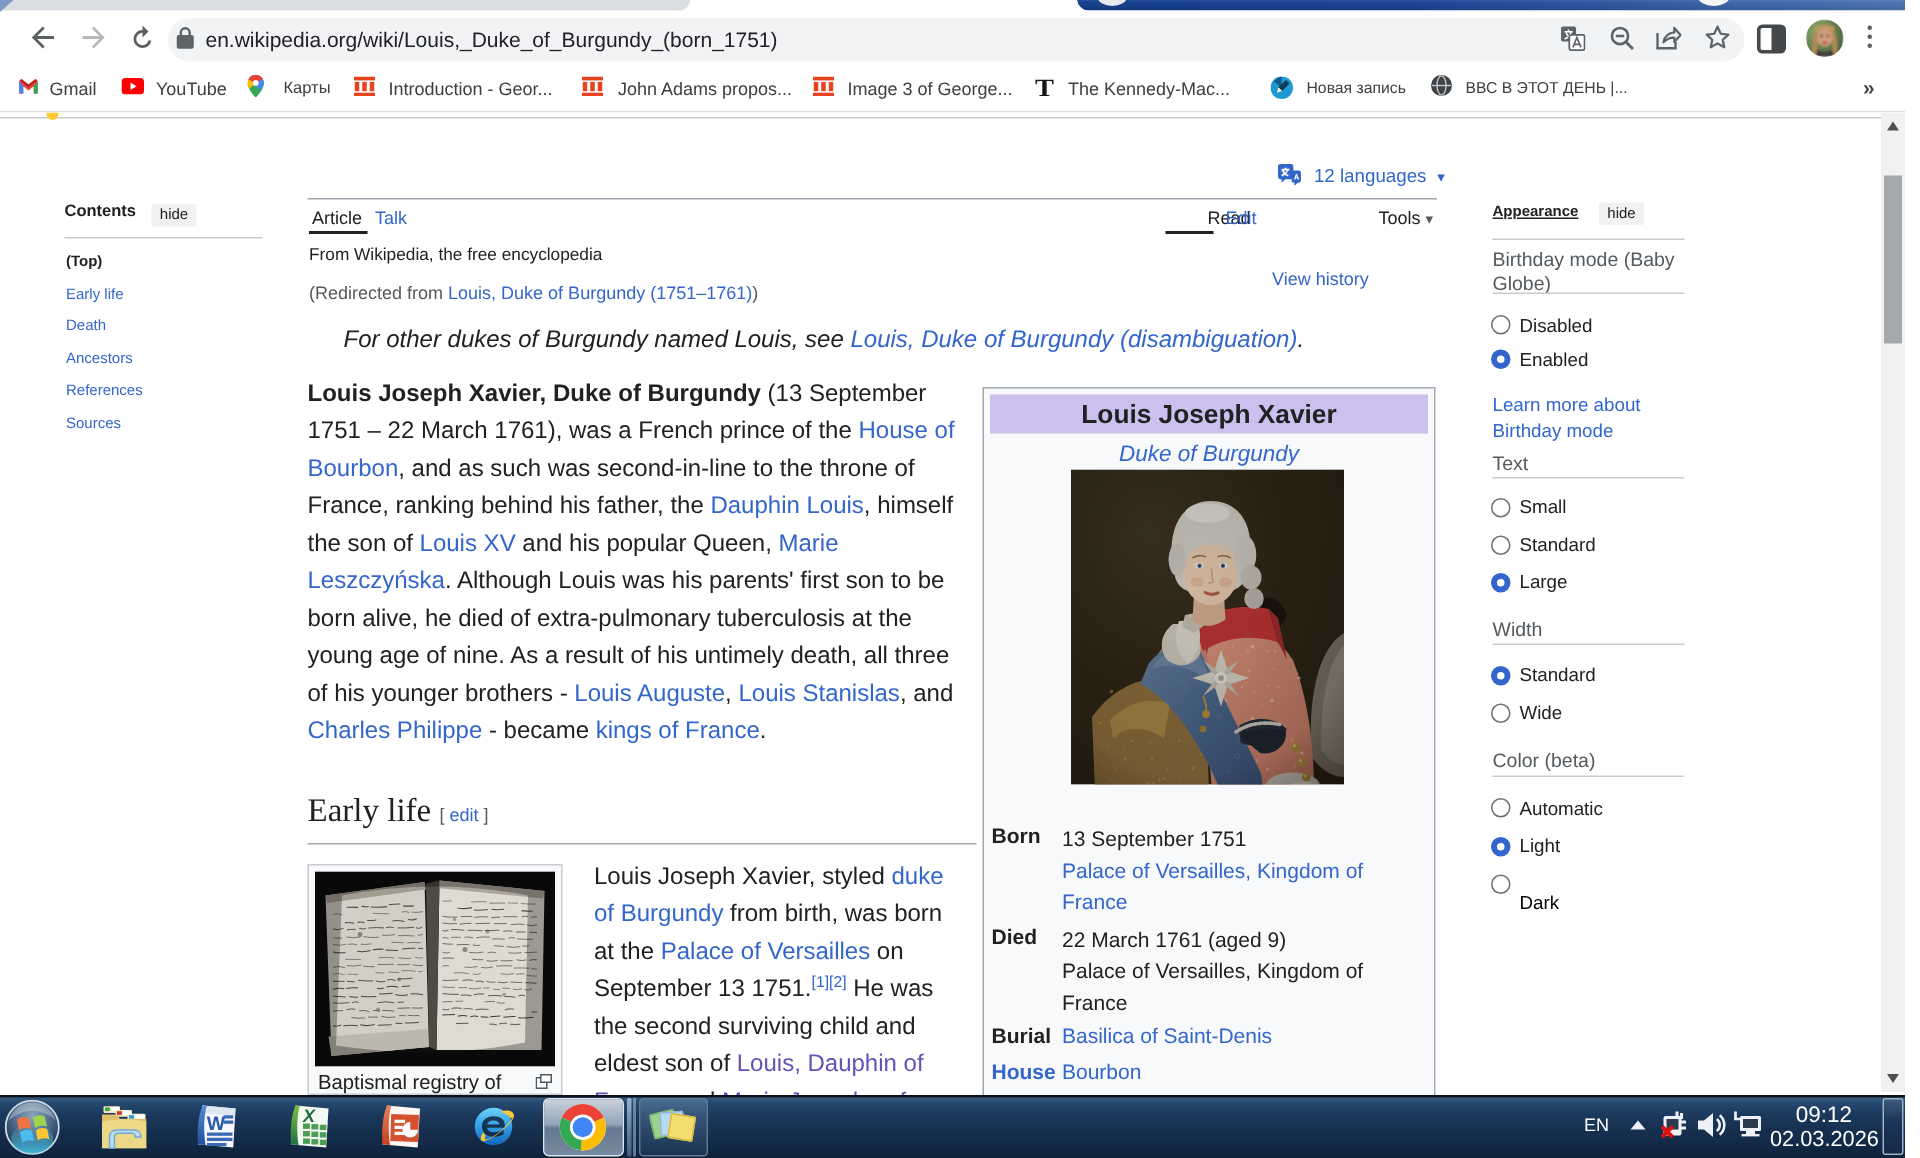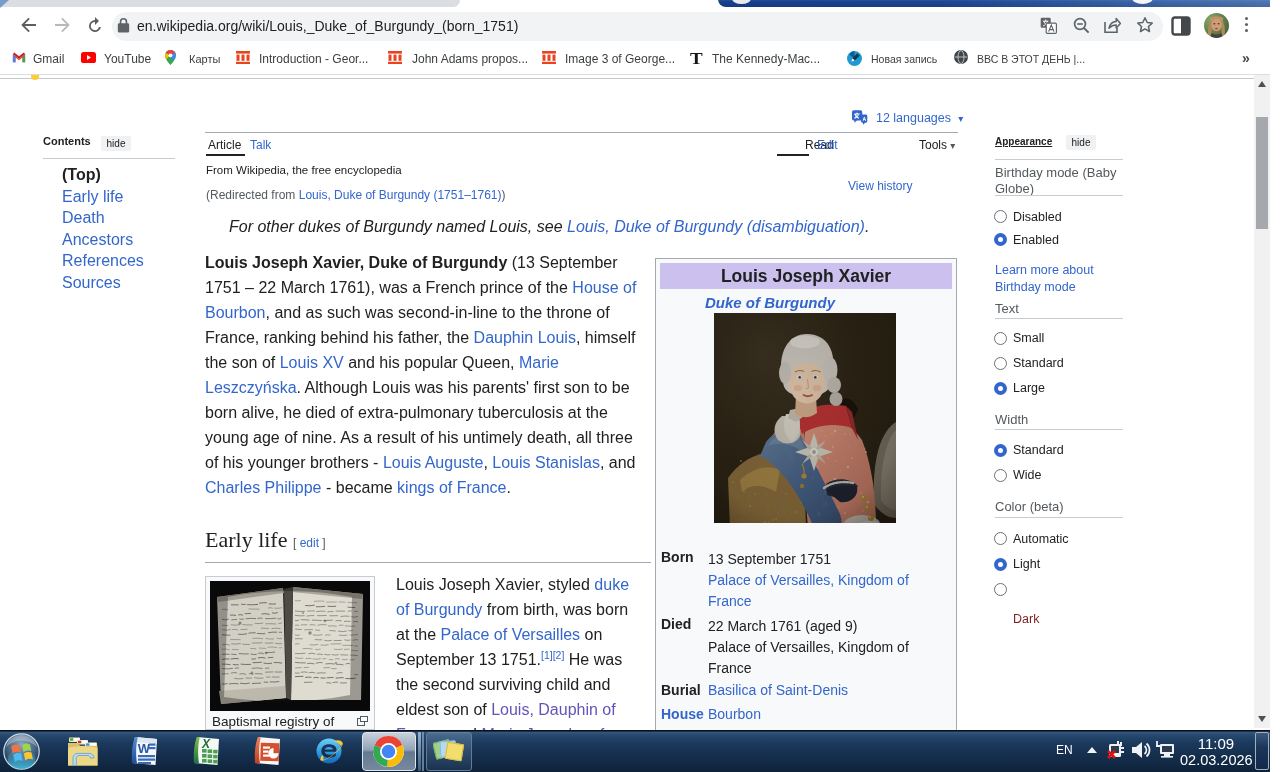--- a/index.html
+++ b/index.html
@@ -176,21 +176,21 @@
   </div>
 
   <div id="page" class="abs" style="left:0;top:75px;width:1270px;height:655px;background:#fff;overflow:hidden;">
 
     <div class="abs" style="left:0;top:0;width:1270px;height:4px;background:#fff;border-bottom:1px solid #c6cace;"></div>
     <div class="abs" style="left:31px;top:0;width:8px;height:4.5px;background:#fc3;border-radius:0 0 4px 4px;"></div>
 
     <div class="abs" style="left:43px;top:59.5px;font-size:11px;font-weight:bold;color:#202122;">Contents</div>
     <div class="abs" style="left:101px;top:60.5px;width:30px;height:15px;background:#f0f1f2;border-radius:2px;font-size:10px;color:#202122;text-align:center;line-height:15px;">hide</div>
     <div class="abs" style="left:43px;top:83px;width:132px;border-top:1px solid #c8ccd1;"></div>
-    <div class="abs" style="left:44px;top:89px;font-size:16px;line-height:21.6px;margin-left:18px;">
+    <div class="abs" style="left:44px;top:89px;font-size:10px;line-height:21.6px;">
       <div style="font-weight:bold;color:#202122;">(Top)</div>
       <div class="blue">Early life</div>
       <div class="blue">Death</div>
       <div class="blue">Ancestors</div>
       <div class="blue">References</div>
       <div class="blue">Sources</div>
     </div>
 
     <div class="abs" style="left:852px;top:33px;">
       <svg width="16" height="15" viewBox="0 0 20 18" style="vertical-align:middle;">
@@ -293,21 +293,21 @@
       <span class="blue">of Burgundy</span> from birth, was born<br>
       at the <span class="blue">Palace of Versailles</span> on<br>
       September 13 1751.<sup style="font-size:10.5px;line-height:0;"><span class="blue">[1][2]</span></sup> He was<br>
       the second surviving child and<br>
       eldest son of <span class="vio">Louis, Dauphin of</span><br>
       <span class="vio">France</span> and <span class="vio">Maria Josepha of</span>
     </div>
 
     <div class="abs" style="left:655px;top:183px;width:302px;height:560px;background:#f8f9fa;border:1px solid #a2a9b1;"></div>
     <div class="abs" style="left:660px;top:188px;width:292px;height:26px;background:#cbc0ee;text-align:center;font-size:17.5px;font-weight:bold;color:#202122;line-height:26px;">Louis Joseph Xavier</div>
-    <div class="abs" style="left:624px;top:219px;width:292px;text-align:center;font-size:15px;font-style:italic;font-weight:bold;"><span class="blue">Duke of Burgundy</span></div>
+    <div class="abs" style="left:660px;top:219px;width:292px;text-align:center;font-size:15px;font-style:italic;"><span class="blue">Duke of Burgundy</span></div>
     <div class="abs" style="left:714px;top:238px;width:182px;height:210px;" id="portrait"><svg width="182" height="210" viewBox="0 0 182 210">
           <defs>
             <radialGradient id="pbg" cx="28%" cy="20%" r="110%">
               <stop offset="0%" stop-color="#3a3122"></stop>
               <stop offset="45%" stop-color="#2b2315"></stop>
               <stop offset="100%" stop-color="#1e180f"></stop>
             </radialGradient>
             <linearGradient id="sashb" x1="0" y1="0" x2="1" y2="1">
               <stop offset="0%" stop-color="#64809f"></stop>
               <stop offset="50%" stop-color="#486690"></stop>
@@ -504,21 +504,21 @@
     <div class="abs" style="left:1013px;top:368px;font-size:12.5px;color:#202122;">Standard</div>
     <div class="radio abs" style="left:994px;top:393.5px;"></div>
     <div class="abs" style="left:1013px;top:393px;font-size:12.5px;color:#202122;">Wide</div>
     <div class="abs" style="left:995px;top:424px;font-size:13px;color:#54595d;">Color (beta)</div>
     <div class="abs" style="left:995px;top:441.7px;width:128px;border-top:1px solid #c8ccd1;"></div>
     <div class="radio abs" style="left:994px;top:457px;"></div>
     <div class="abs" style="left:1013px;top:456.5px;font-size:12.5px;color:#202122;">Automatic</div>
     <div class="radio on abs" style="left:994px;top:482.5px;"></div>
     <div class="abs" style="left:1013px;top:482px;font-size:12.5px;color:#202122;">Light</div>
     <div class="radio abs" style="left:994px;top:507.5px;"></div>
-    <div class="abs" style="left:1013px;top:537px;font-size:12.5px;color:#7f1d1d;">Dark</div>
+    <div class="abs" style="left:1013px;top:520px;font-size:12.5px;color:#000000;">Dark</div>
 
     <div class="abs" style="left:1254px;top:0;width:16px;height:653px;background:#f1f1f1;"></div>
     <div class="abs" style="left:1258px;top:6px;width:0;height:0;border-left:4.5px solid transparent;border-right:4.5px solid transparent;border-bottom:6px solid #505050;"></div>
     <div class="abs" style="left:1255.5px;top:42px;width:12.5px;height:112px;background:#a5a9ad;"></div>
     <div class="abs" style="left:1258px;top:641px;width:0;height:0;border-left:4.5px solid transparent;border-right:4.5px solid transparent;border-top:6px solid #505050;"></div>
   </div>
 
   <div id="taskbar" class="abs" style="left:0;top:730px;width:1270px;height:42px;background:linear-gradient(180deg,#0c101a 0%,#0c101a 2.5%,#33587e 5%,#26496f 12%,#1c3a5e 30%,#16304f 55%,#122945 80%,#0e2238 100%);">
 
     <svg class="abs" style="left:3px;top:3px;" width="37" height="37" viewBox="0 0 37 37">
@@ -674,19 +674,19 @@
     </svg>
 
     <svg class="abs" style="left:1155px;top:10px;" width="20" height="19" viewBox="0 0 20 19">
       <rect x="5" y="4" width="14" height="10" rx="1" fill="#eef2f6"></rect>
       <rect x="7" y="6" width="10" height="6" fill="#2b3a4d"></rect>
       <rect x="9" y="14" width="6" height="2" fill="#eef2f6"></rect>
         <rect x="6" y="16" width="12" height="1.6" fill="#eef2f6"></rect>
       <path d="M2 1v5M1 6h5" stroke="#eef2f6" stroke-width="1.8"></path>
     </svg>
 
-    <div class="abs" style="left:1180px;top:5px;width:72px;text-align:center;font-size:15px;color:#fff;">11:09</div>
+    <div class="abs" style="left:1180px;top:5px;width:72px;text-align:center;font-size:15px;color:#fff;">09:12</div>
     <div class="abs" style="left:1180px;top:21.5px;width:72px;text-align:center;font-size:14.5px;color:#fff;">02.03.2026</div>
 
     <div class="abs" style="left:1255px;top:2px;width:14px;height:38px;border:1px solid #9db0c4;border-radius:2px;background:linear-gradient(180deg,#3c5a7e,#1c3558 40%,#15294a);"></div>
   </div>
 
 </div>
 
 </body></html>

